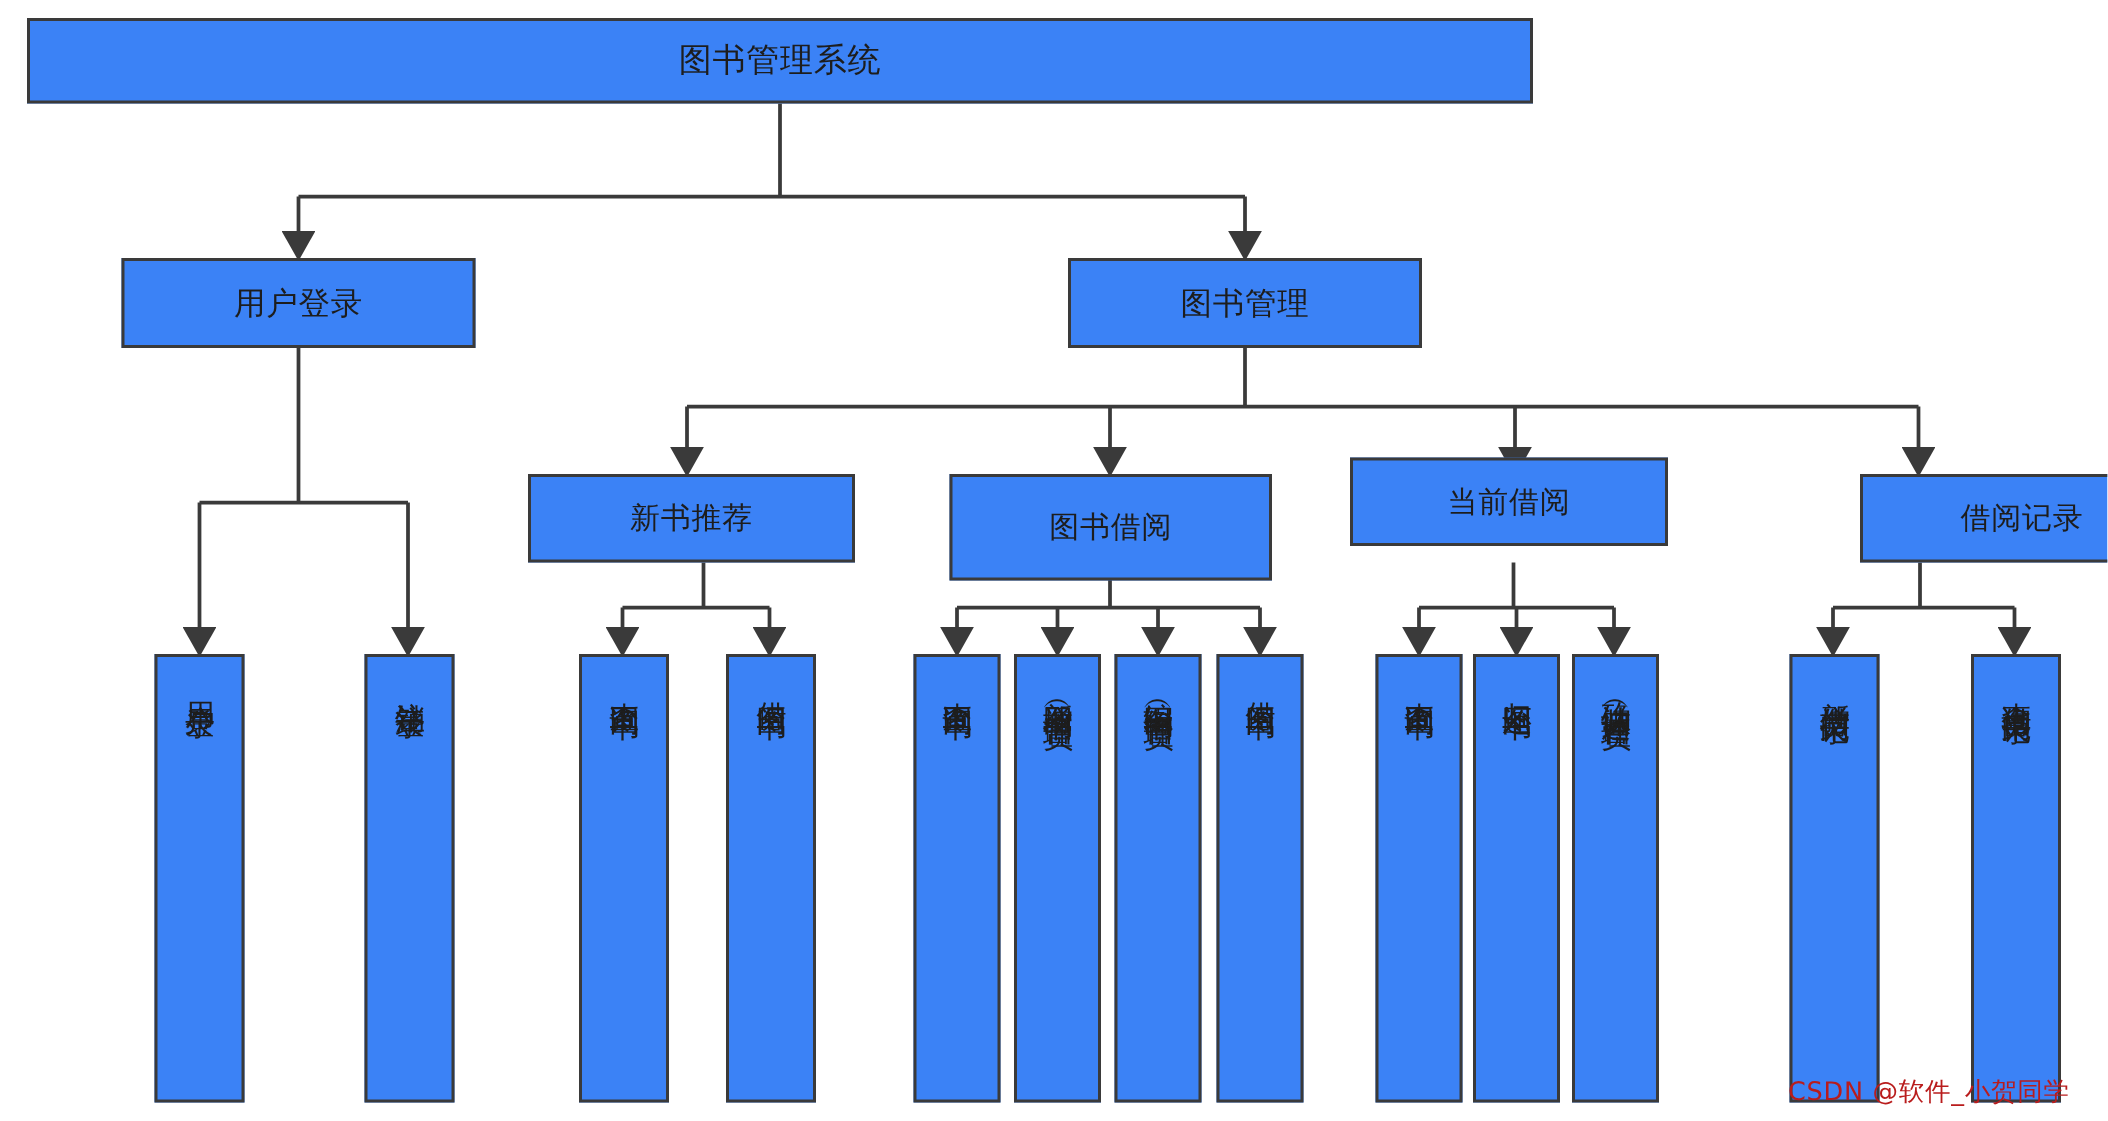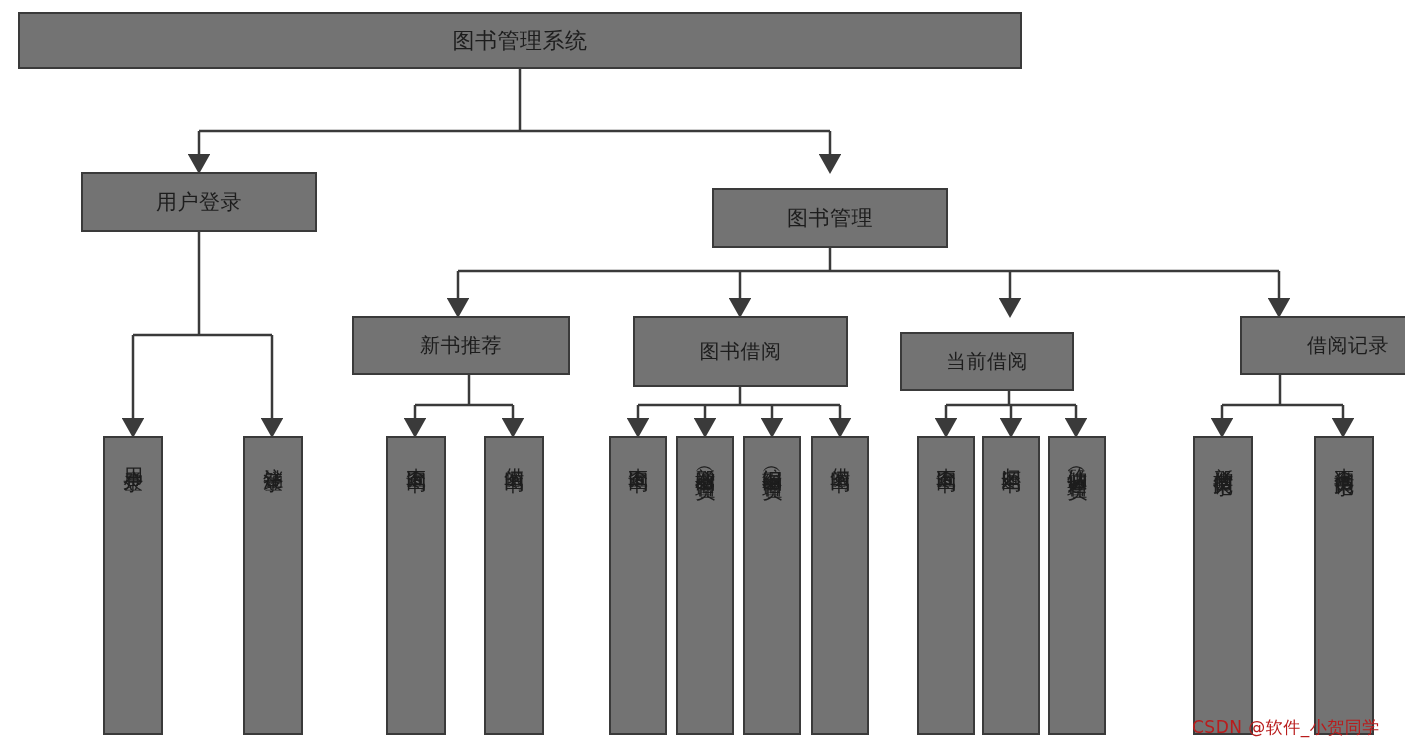--- a/index.html
+++ b/index.html
@@ -21,21 +21,21 @@
     position: absolute;
     left: 0;
     top: 0;
     width: 1405px;
     height: 747px;
     pointer-events: none;
   }
   .node {
     position: absolute;
     box-sizing: border-box;
-    background: #737373;
+    background: #3b82f6;
     border: 2.5px solid #3a3a3a;
     display: flex;
     align-items: center;
     justify-content: center;
     color: #1d1d1d;
   }
   .node .label {
     font-size: 21px;
     line-height: 1.15;
     letter-spacing: 0.5px;
@@ -121,31 +121,31 @@
     </g>
   </svg>
 
   <div class="node root" style="left:18px; top:12px; width:1004px; height:57px;">
     <span class="label">图书管理系统</span>
   </div>
 
   <div class="node level2" style="left:81px; top:172px; width:236px; height:60px;">
     <span class="label">用户登录</span>
   </div>
-  <div class="node level2" style="left:712px; top:172px; width:236px; height:60px;margin-top:16px;">
+  <div class="node level2" style="left:712px; top:172px; width:236px; height:60px;">
     <span class="label">图书管理</span>
   </div>
 
   <div class="node level3" style="left:352px; top:316px; width:218px; height:59px;">
     <span class="label">新书推荐</span>
   </div>
   <div class="node level3" style="left:633px; top:316px; width:215px; height:71px;">
     <span class="label">图书借阅</span>
   </div>
-  <div class="node level3" style="left:900px; top:332px; width:174px; height:59px;">
+  <div class="node level3" style="left:900px; top:305px; width:212px; height:59px;">
     <span class="label">当前借阅</span>
   </div>
   <div class="node level3" style="left:1240px; top:316px; width:216px; height:59px;">
     <span class="label">借阅记录</span>
   </div>
 
   <div class="node leaf" style="left:103px; top:436px; width:60px; height:299px;">
     <span class="label">用户登录</span>
   </div>
   <div class="node leaf" style="left:243px; top:436px; width:60px; height:299px;">

